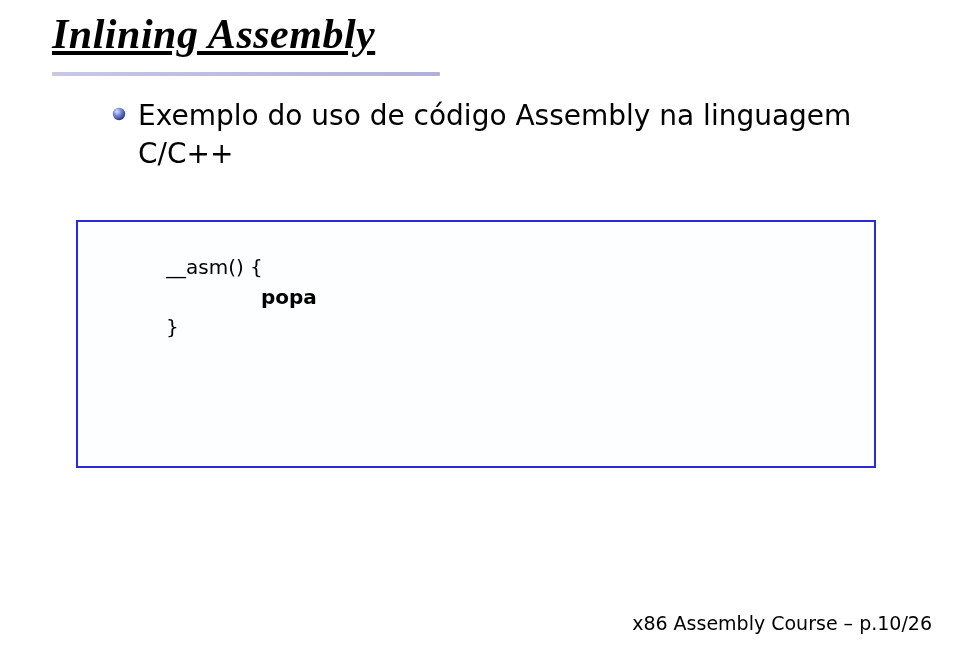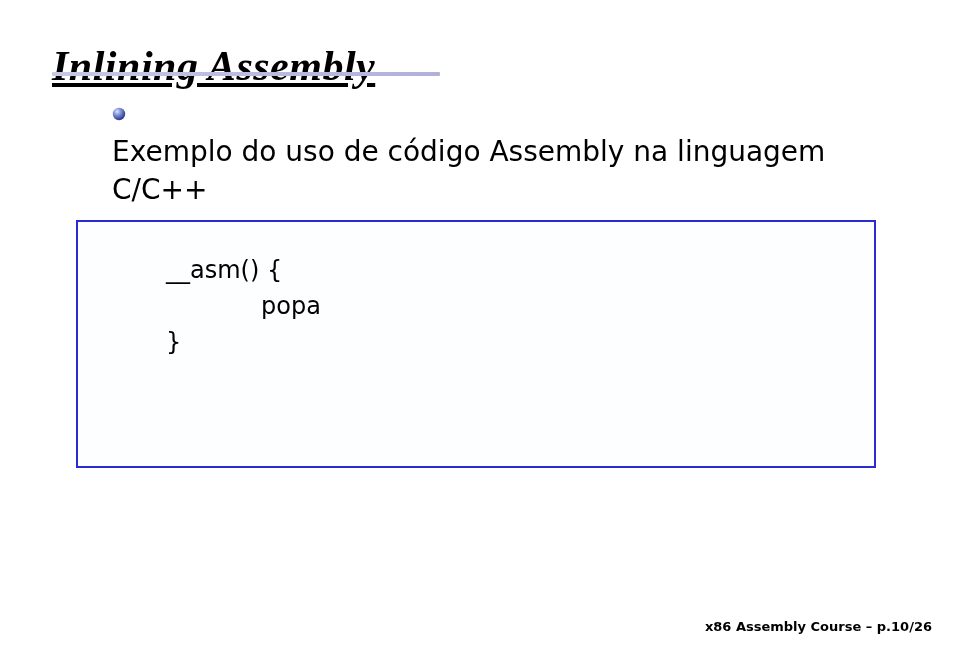--- a/index.html
+++ b/index.html
@@ -22,39 +22,37 @@
     position: absolute;
     left: 52px;
     top: 10px;
   }
   .title {
     font-size: 42px;
     font-weight: bold;
     font-style: italic;
     text-decoration: underline;
     letter-spacing: 0.5px;
-    margin-top: 32px;
   }
   .underline-accent {
     position: absolute;
     left: 0;
     top: 62px;
     width: 388px;
     height: 4px;
     background: linear-gradient(to right, #c7c7e6 0%, #b0b0da 100%);
     border-radius: 1px;
   }
   .bullet-row {
     position: absolute;
     left: 112px;
     top: 97px;
     display: flex;
     align-items: flex-start;
     gap: 12px;
-    flex-direction: column;
   }
   .bullet-icon {
     width: 14px;
     height: 14px;
     margin-top: 10px;
     flex: 0 0 auto;
   }
   .bullet-text {
     font-family: "DejaVu Sans", "Helvetica Neue", Arial, sans-serif;
     font-size: 28px;
@@ -66,36 +64,35 @@
     position: absolute;
     left: 76px;
     top: 220px;
     width: 800px;
     height: 248px;
     border: 2px solid #2a2ad6;
     background: #fcfeff;
     box-sizing: border-box;
     padding: 30px 40px 20px 88px;
     font-family: "DejaVu Sans", "Helvetica Neue", Arial, sans-serif;
-    font-size: 24px;
+    font-size: 20px;
     line-height: 1.5;
     color: #000;
   }
   .code-box .line { white-space: pre; }
   .indent1 { padding-left: 0px; }
   .indent2 { padding-left: 90px; }
-  .indent3 { padding-left: 95px; }
+  .indent3 { padding-left: 95px; font-weight: bold; }
   .footer {
     position: absolute;
     right: 28px;
     bottom: 14px;
     font-family: "DejaVu Sans", "Helvetica Neue", Arial, sans-serif;
-    font-size: 13px;
+    font-size: 19px;
     color: #000;
-    font-weight: bold;
   }
 </style>
 </head>
 <body>
 
 <div class="slide">
 
   <div class="title-wrap">
     <div class="title">Inlining Assembly</div>
     <div class="underline-accent"></div>

